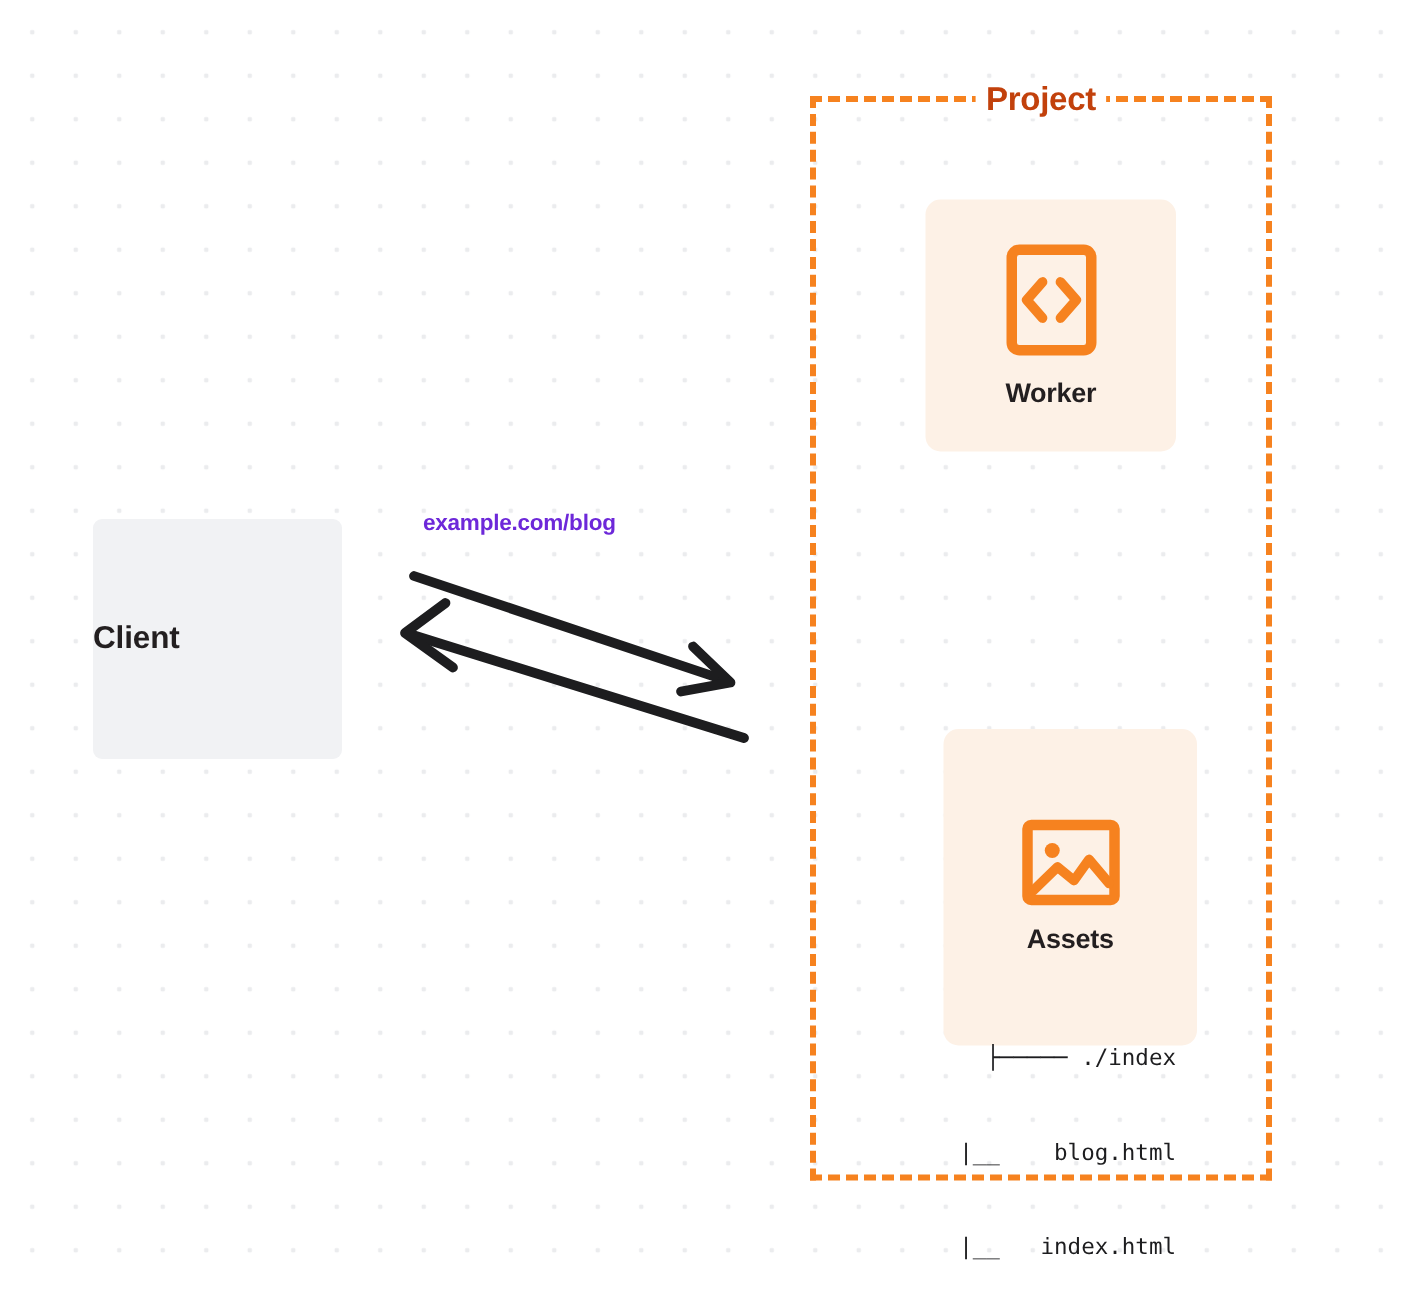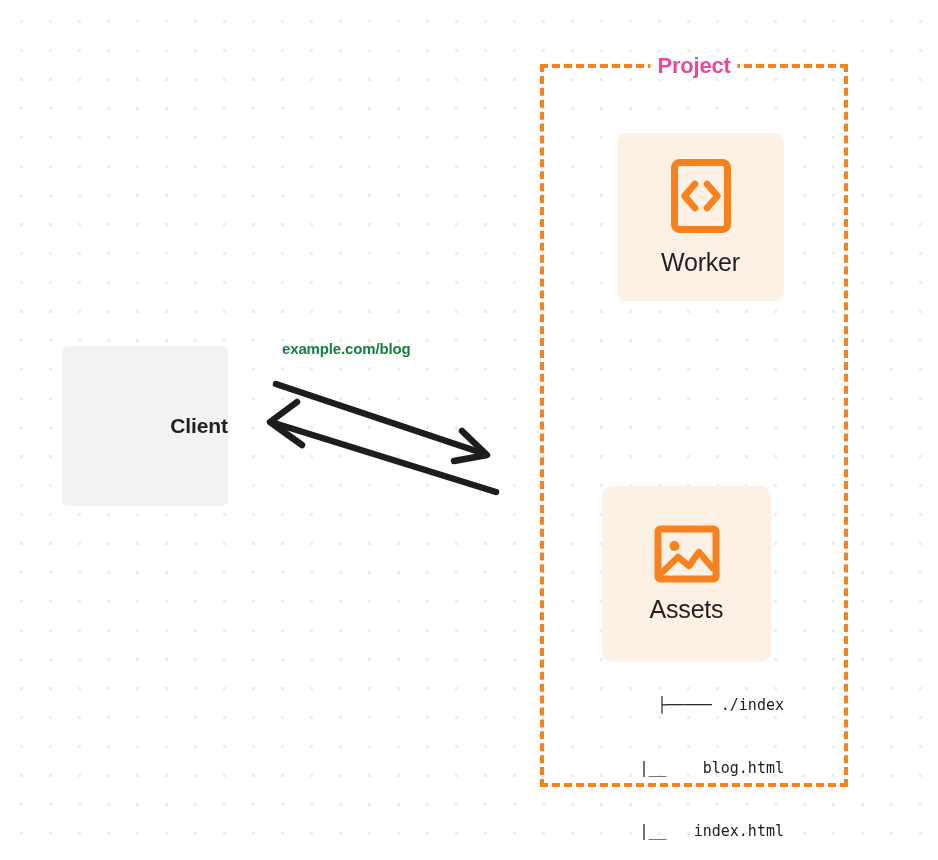--- a/index.html
+++ b/index.html
@@ -23,21 +23,21 @@
   #client-node {
     position: absolute;
     left: 62px;
     top: 346px;
     width: 166px;
     height: 160px;
     background: #f1f2f4;
     border-radius: 6px;
     display: flex;
     align-items: center;
-    justify-content: flex-end;
+    justify-content: flex-start;
   }
   #client-node .node-label {
     font-size: 21px;
     font-weight: bold;
     color: #231f20;
     letter-spacing: -0.1px;
   }
 
   
   #connector {
@@ -46,21 +46,21 @@
     top: 325px;
     width: 265px;
     height: 190px;
   }
   #connector-label {
     position: absolute;
     left: 282px;
     top: 340px;
     font-size: 15px;
     font-weight: bold;
-    color: #15803d;
+    color: #6d28d9;
     letter-spacing: -0.15px;
     white-space: nowrap;
   }
 
   
   #project-container {
     position: absolute;
     left: 540px;
     top: 64px;
     width: 308px;
@@ -70,21 +70,21 @@
   }
   #project-title {
     position: absolute;
     left: 50%;
     top: -15px;
     transform: translateX(-50%);
     background: #ffffff;
     padding: 0 7px;
     font-size: 22px;
     font-weight: bold;
-    color: #ec4899;
+    color: #c2410c;
     letter-spacing: -0.2px;
     white-space: nowrap;
   }
 
   
   .card {
     position: absolute;
     background: #fdf1e6;
     border-radius: 10px;
     display: flex;
@@ -92,34 +92,34 @@
     align-items: center;
     justify-content: center;
   }
   #worker-card {
     left: 73px;
     top: 65px;
     width: 167px;
     height: 168px;
   }
   #assets-card {
-    left: 58px;
+    left: 85px;
     top: 418px;
     width: 169px;
-    height: 176px;
+    height: 211px;
   }
   .card .card-icon {
     display: block;
     line-height: 0;
   }
   #worker-card .card-icon { margin-bottom: 14px; }
   #assets-card .card-icon { margin-bottom: 12px; }
   .card .card-label {
-    font-size: 25px;
-    font-weight: normal;
+    font-size: 18px;
+    font-weight: bold;
     color: #231f20;
     letter-spacing: -0.2px;
   }
 
   
   #file-tree {
     position: absolute;
     left: 40px;
     top: 585px;
     width: 200px;

